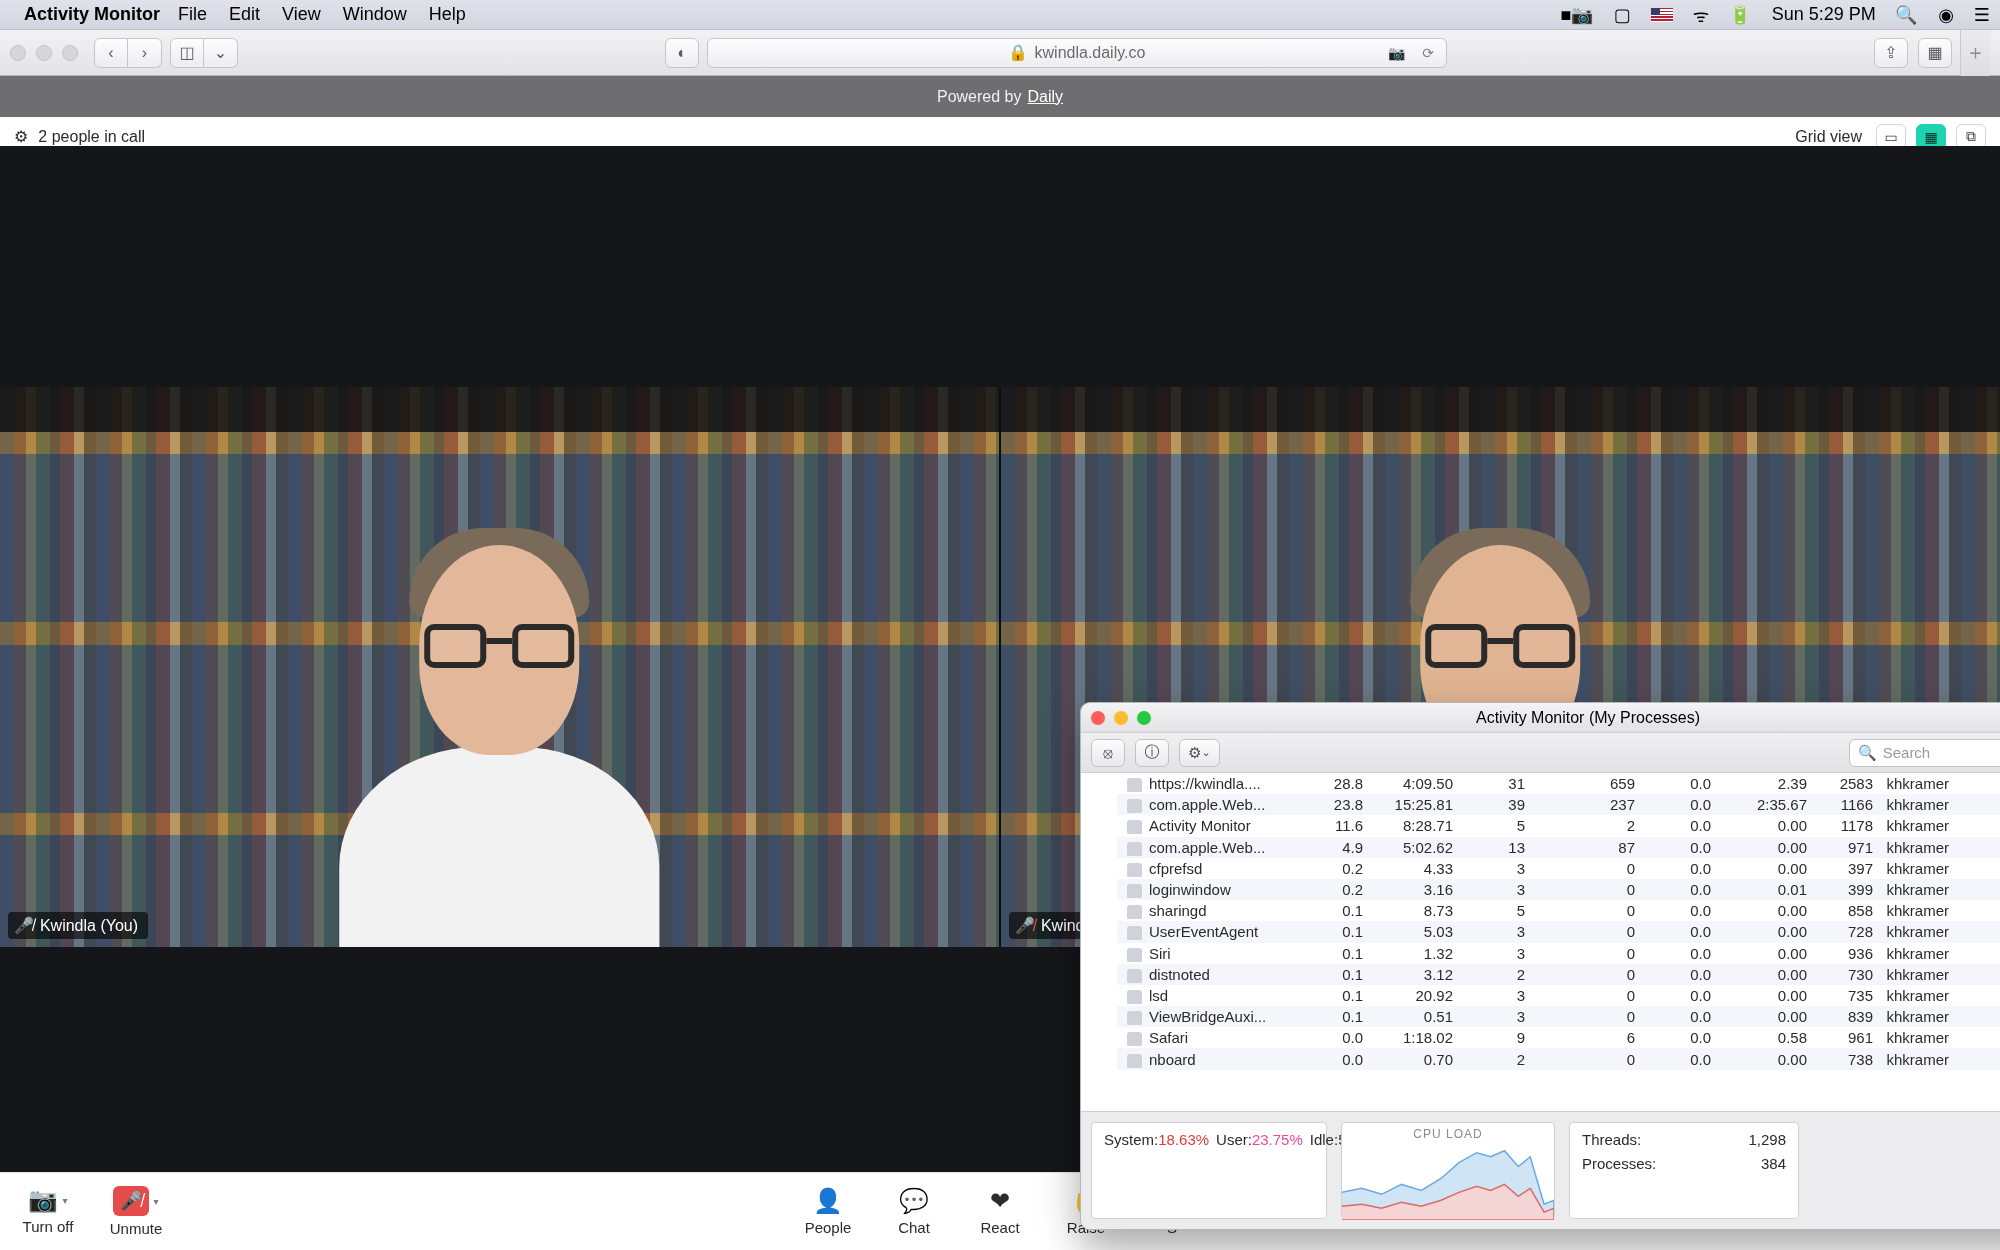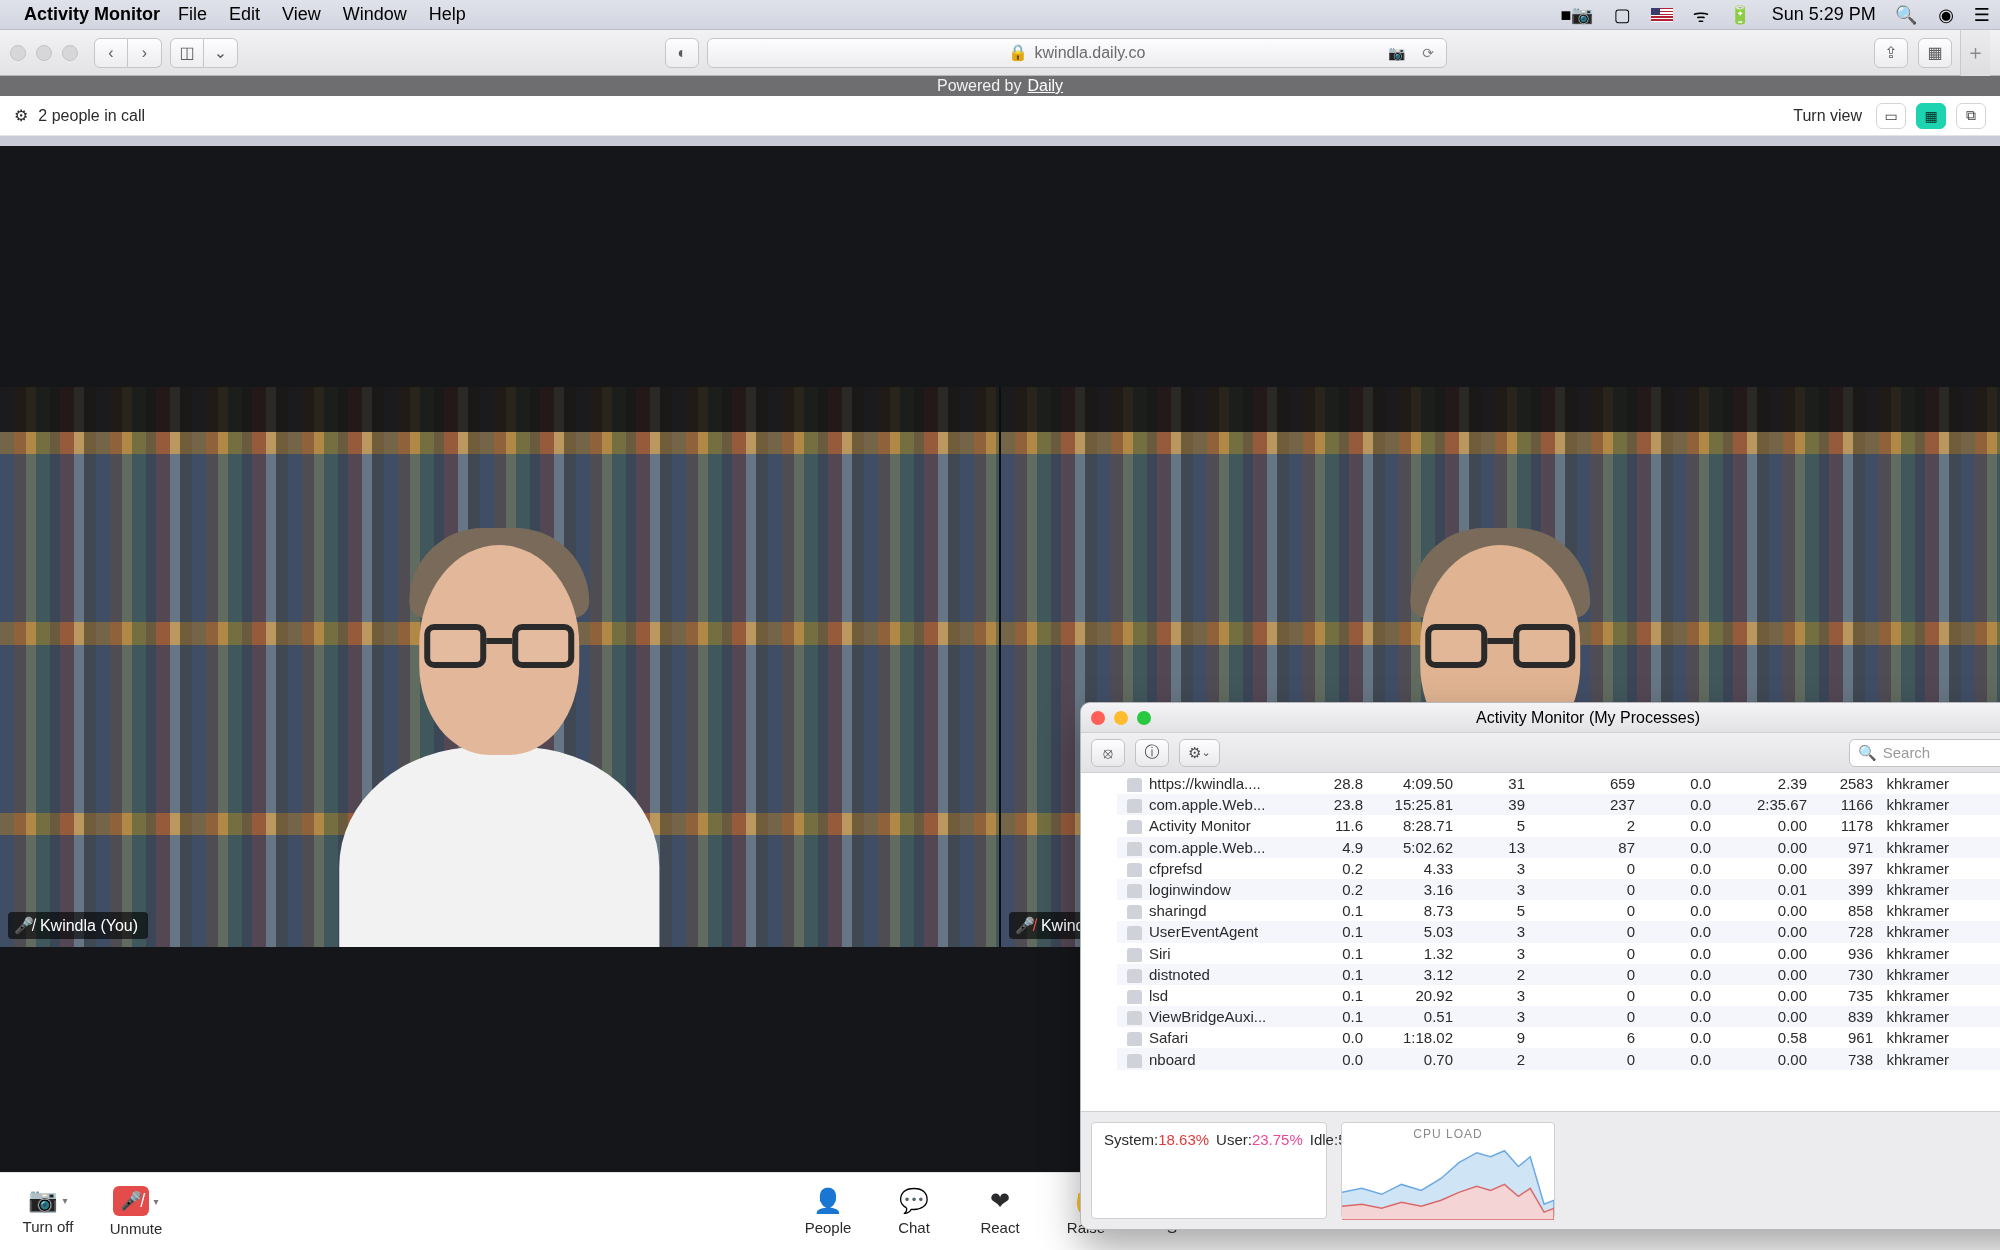--- a/index.html
+++ b/index.html
@@ -64,21 +64,21 @@
   }
   .addr .cam { position:absolute; right:40px; color:#808083; font-size:14px;}
   .addr .rl  { position:absolute; right:12px; color:#808083; font-size:14px;}
   .safari .rgroup { display:flex; gap:10px; margin-left:auto; align-items:center;}
   .safari .plus-tab { width:30px; height:46px; display:flex; align-items:center; justify-content:center;
     border-left:1px solid #c9c9cc; background: linear-gradient(#ebebed,#dedee1);
     color:#8a8a8d; font-size:20px; }
 
   
   .powered {
-    height: 20px; width:100%;
+    height: 41px; width:100%;
     background:#6e6e70; color:#f1f1f1;
     display:flex; align-items:center; justify-content:center;
     font-size:16px; gap:6px;
   }
   .powered a { color:#fff; text-decoration: underline; }
 
   
   .daily-header {
     height: 40px; width:100%;
     background:#fff; border-bottom:1px solid #e4e4e6;
@@ -325,21 +325,21 @@
 
 <div class="powered">
   <span>Powered by</span>
   <a>Daily</a>
 </div>
 
 <div class="daily-header">
   <span>⚙</span>
   <span>2 people in call</span>
   <div class="right">
-    <span class="grid-label">Turn view</span>
+    <span class="grid-label">Grid view</span>
     <div class="pill-ic">▭</div>
     <div class="pill-ic active">▦</div>
     <div class="pill-ic">⧉</div>
   </div>
 </div>
 
 <div class="video-area">
   <div class="tiles">
     <div class="tile left">
       <div class="bookshelf"></div>
@@ -614,14 +614,24 @@
           <span>57.62%</span>
         </div>
     </div>
     <div class="am-panel g">
       <div class="lab">CPU LOAD</div>
       <svg viewBox="0 0 214 98" preserveAspectRatio="none">
         <polyline fill="#cfe4f5" stroke="#6aa9e3" stroke-width="1.5" points="0,70 20,66 40,72 60,62 80,68 100,56 118,40 136,30 150,34 164,28 178,44 190,34 204,82 214,78 214,98 0,98"></polyline>
         <polyline fill="#f4d4d4" stroke="#d96a6a" stroke-width="1.5" points="0,84 20,82 40,86 60,80 80,84 100,78 118,70 136,64 150,68 164,62 178,74 190,66 204,90 214,86 214,98 0,98"></polyline>
       </svg>
     </div>
+    <div class="am-panel t">
+      <div class="line">
+          <span>Threads:</span>
+          <span>1,298</span>
+        </div>
+      <div class="line">
+          <span>Processes:</span>
+          <span>384</span>
+        </div>
+    </div>
   </div>
 </div>
 
 </body></html>

